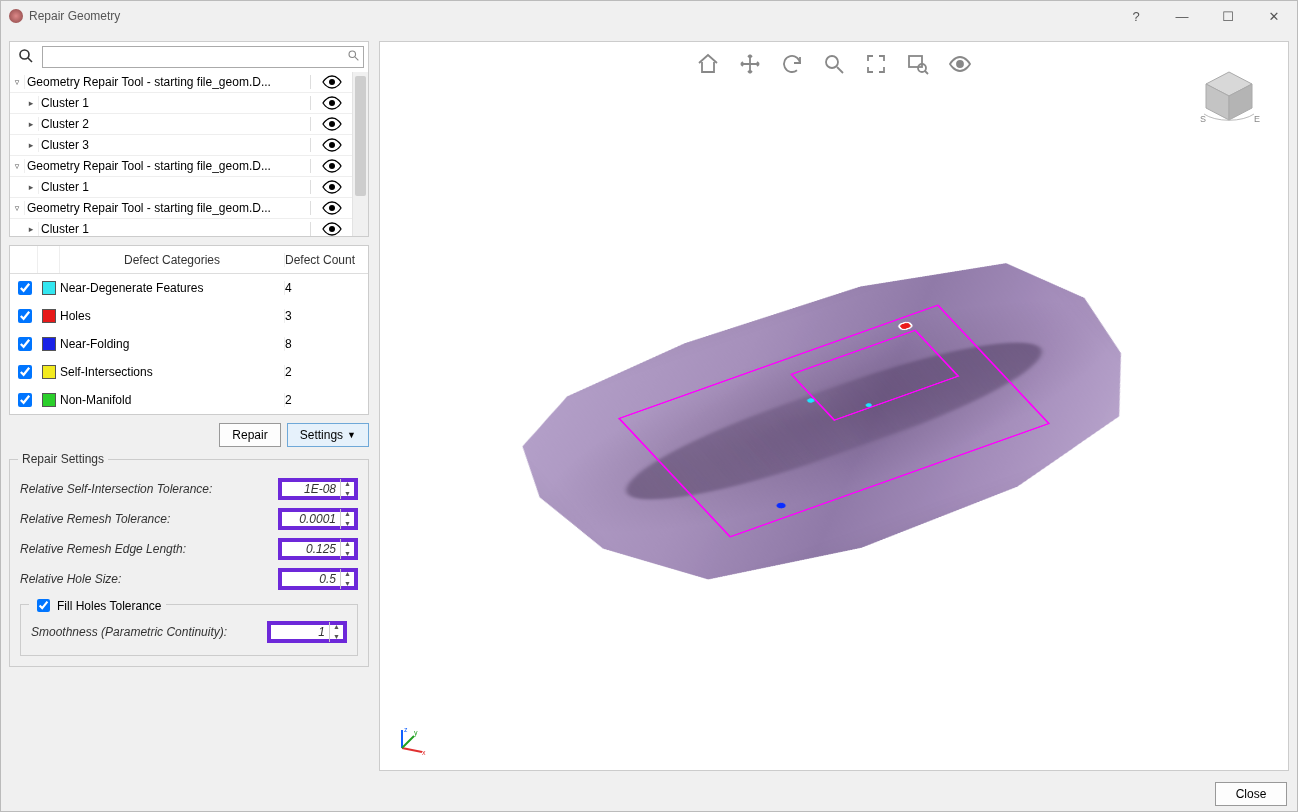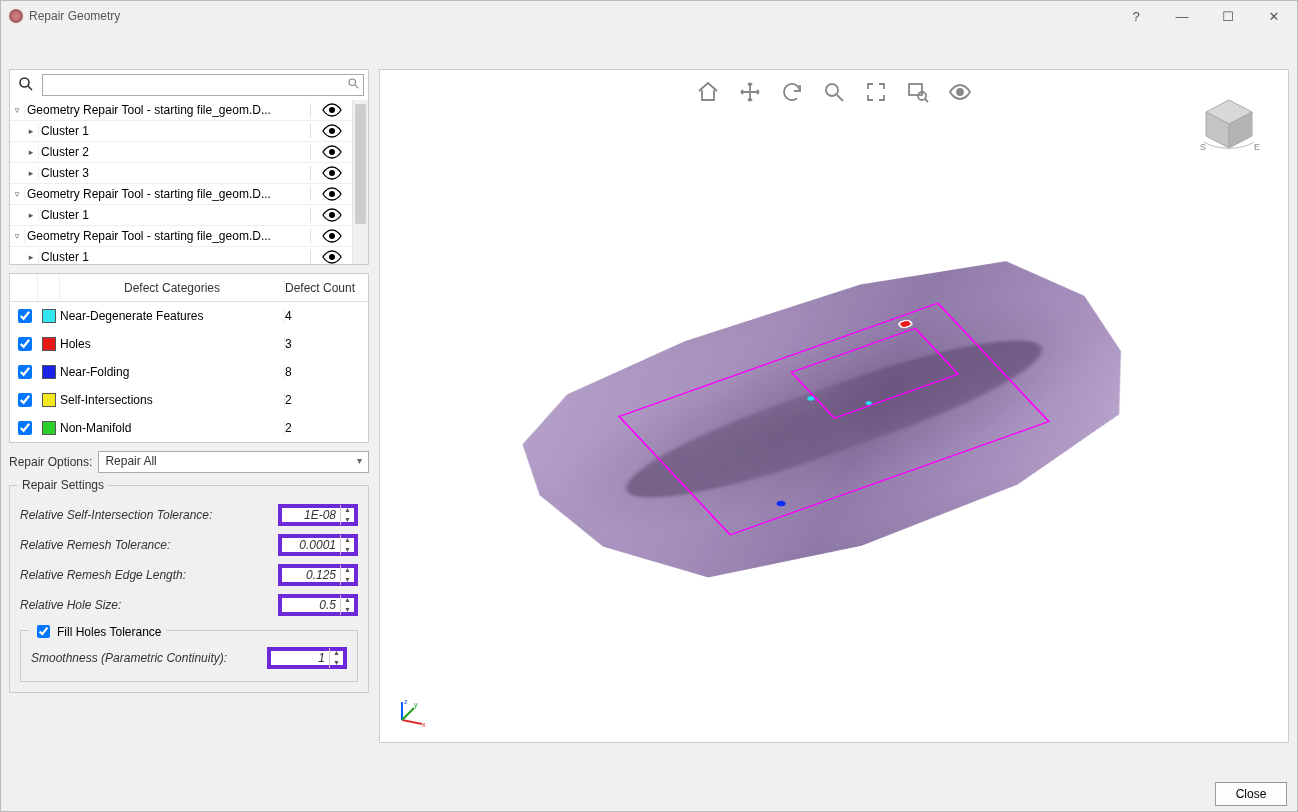--- a/index.html
+++ b/index.html
@@ -1,20 +1,20 @@
 <!DOCTYPE html>
 <html><head>
 <meta charset="utf-8">
 <style>
   * { box-sizing: border-box; font-family: "Segoe UI", Tahoma, sans-serif; }
   body { margin: 0; background: #f0f0f0; width: 1298px; height: 812px; overflow: hidden; }
 
   .window {
     width: 1298px; height: 812px; background: #f0f0f0; border: 1px solid #bbb;
-    display: flex; flex-direction: column; gap: 28px;
+    display: flex; flex-direction: column;
   }
   .titlebar {
     height: 30px; display: flex; align-items: center; justify-content: space-between;
     padding: 0 0 0 8px; font-size: 12px; color: #555; background: #f0f0f0;
   }
   .titlebar .left { display: flex; align-items: center; gap: 6px; }
   .titlebar .app-icon { width: 14px; height: 14px; border-radius: 50%; background: radial-gradient(circle, #d88, #844); }
   .titlebar .right { display: flex; }
   .titlebar .ctrl { width: 46px; height: 30px; display: flex; align-items: center; justify-content: center; color: #555; font-size: 13px; }
 
@@ -278,27 +278,30 @@
               </div>
               <div class="c-sw">
                 <span class="swatch" style="background:#2bcf2b"></span>
               </div>
               <div class="c-cat">Non-Manifold</div>
               <div class="c-cnt">2</div>
             </div>
           </div>
       </div>
 
-      <div class="row-inline">
-        <span>Repair Options:</span>
-        <div class="select">
-          <span>Repair All</span>
-        </div>
-      </div>
-
+
+      <div class="btn-row">
+        <button class="btn">
+            <span>Repair</span>
+          </button>
+        <button class="btn primary">
+            <span>Settings</span>
+            <span style="font-size:9px;">▼</span>
+          </button>
+      </div>
 
       <div class="fieldset">
         <div class="legend">Repair Settings</div>
 
         <div class="setting-row">
           <span>Relative Self-Intersection Tolerance:</span>
           <div class="num-spin">
             <span class="val">1E-08</span>
             <div class="arrows">
                 <span>▲</span>

